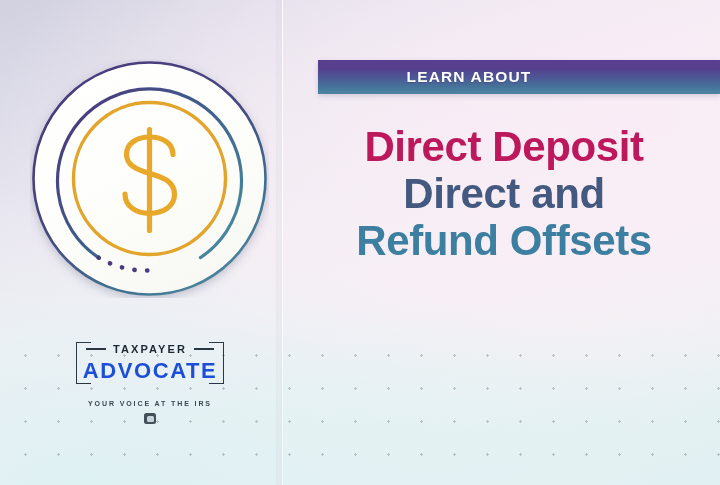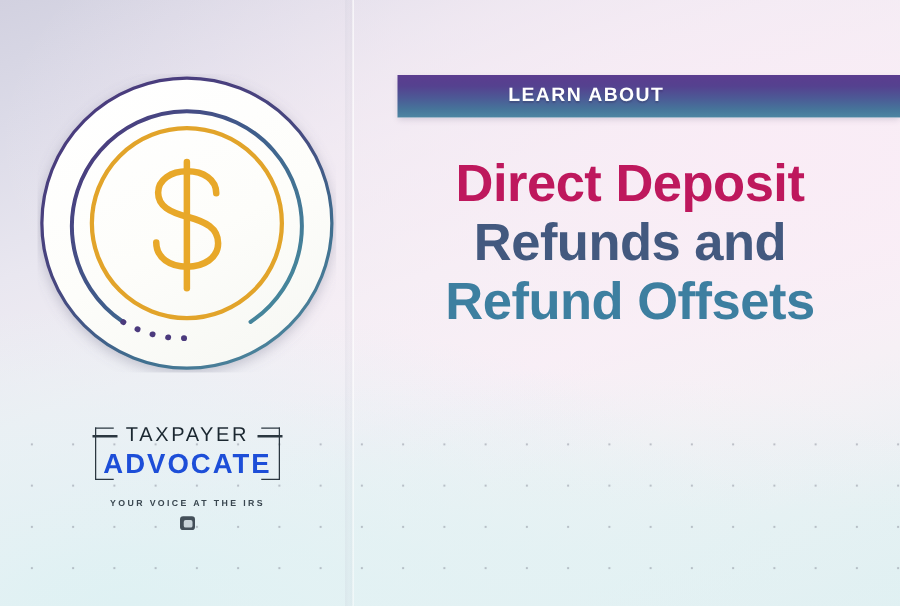--- a/index.html
+++ b/index.html
@@ -130,22 +130,22 @@
     justify-content: center;
     gap: 7px;
     height: 16px;
   }
   .tas-rule {
     height: 1.6px;
     background: #2b3740;
     flex: 0 0 20px;
   }
   .tas-small {
-    font-size: 16px;
-    font-weight: normal;
+    font-size: 11px;
+    font-weight: bold;
     letter-spacing: 2.1px;
     line-height: 1;
     white-space: nowrap;
     color: #1b2730;
   }
   .tas-big {
     font-size: 22px;
     font-weight: bold;
     letter-spacing: 1.6px;
     line-height: 1;
@@ -296,17 +296,17 @@
     <div class="tas-tag">YOUR VOICE AT THE IRS</div>
     <div class="tas-badge"></div>
   </div>
 
   <div class="eyebrow">
     <span class="eyebrow-text">LEARN ABOUT</span>
   </div>
 
   <div class="headline">
     <div class="headline-line hl-1">Direct Deposit</div>
-    <div class="headline-line hl-2">Refunds and</div>
+    <div class="headline-line hl-2">Direct and</div>
     <div class="headline-line hl-3">Refund Offsets</div>
   </div>
 
 </div>
 
 </body></html>

